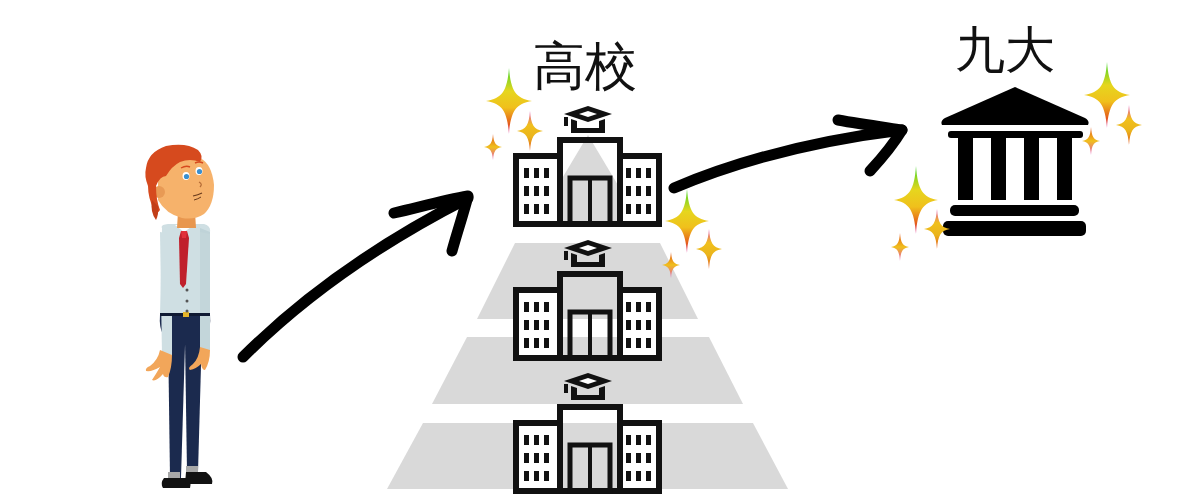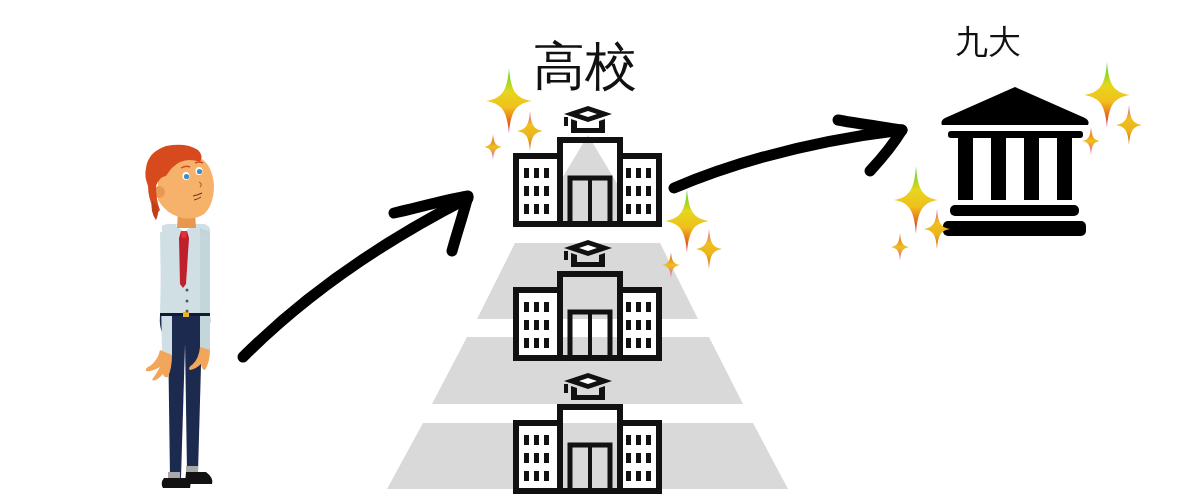--- a/index.html
+++ b/index.html
@@ -3,21 +3,21 @@
   <meta charset="utf-8">
   <style>
     html, body { margin: 0; padding: 0; background: #ffffff; }
     body { width: 1200px; height: 500px; overflow: hidden; position: relative; font-family: "DejaVu Sans", sans-serif; }
     .stage { position: absolute; left: 0; top: 0; width: 986px; height: 500px; }
     .label {
       position: absolute; color: #111111; font-family: "DejaVu Sans", sans-serif;
       font-weight: 500; letter-spacing: 0px; line-height: 1; white-space: nowrap;
     }
     .label-koukou { left: 533px; top: 40px; font-size: 52px; }
-    .label-kyudai { left: 955px; top: 25px; font-size: 33px; }
+    .label-kyudai { left: 955px; top: 25px; font-size: 50px; }
     svg { position: absolute; left: 0; top: 0; }
   </style>
 </head>
 <body>
 
 <div class="stage">
 
 <svg width="1200" height="500" viewBox="0 0 1200 500">
   <defs>
     <linearGradient id="sparkGrad" x1="0" y1="0" x2="0" y2="1">

